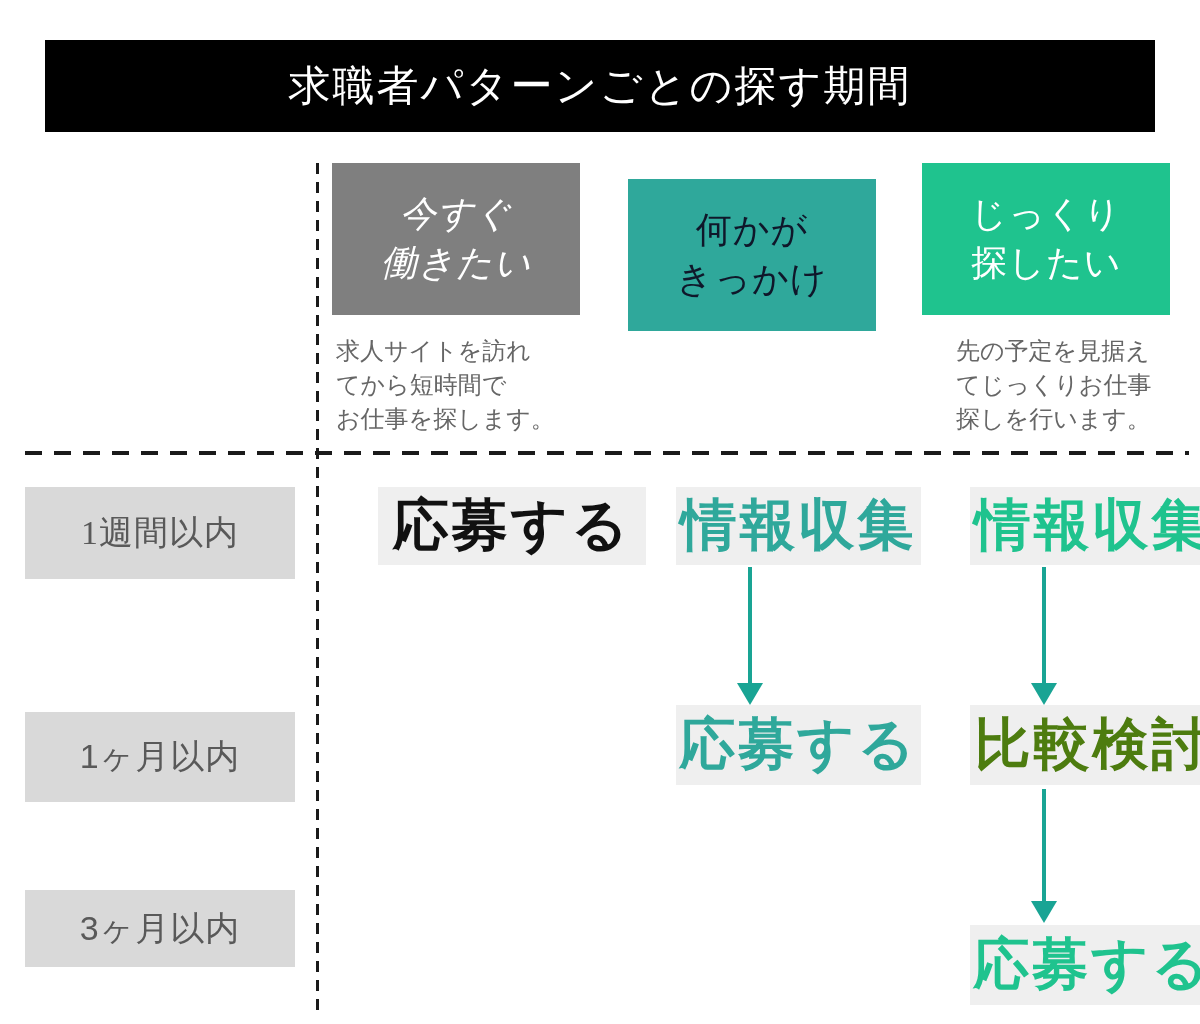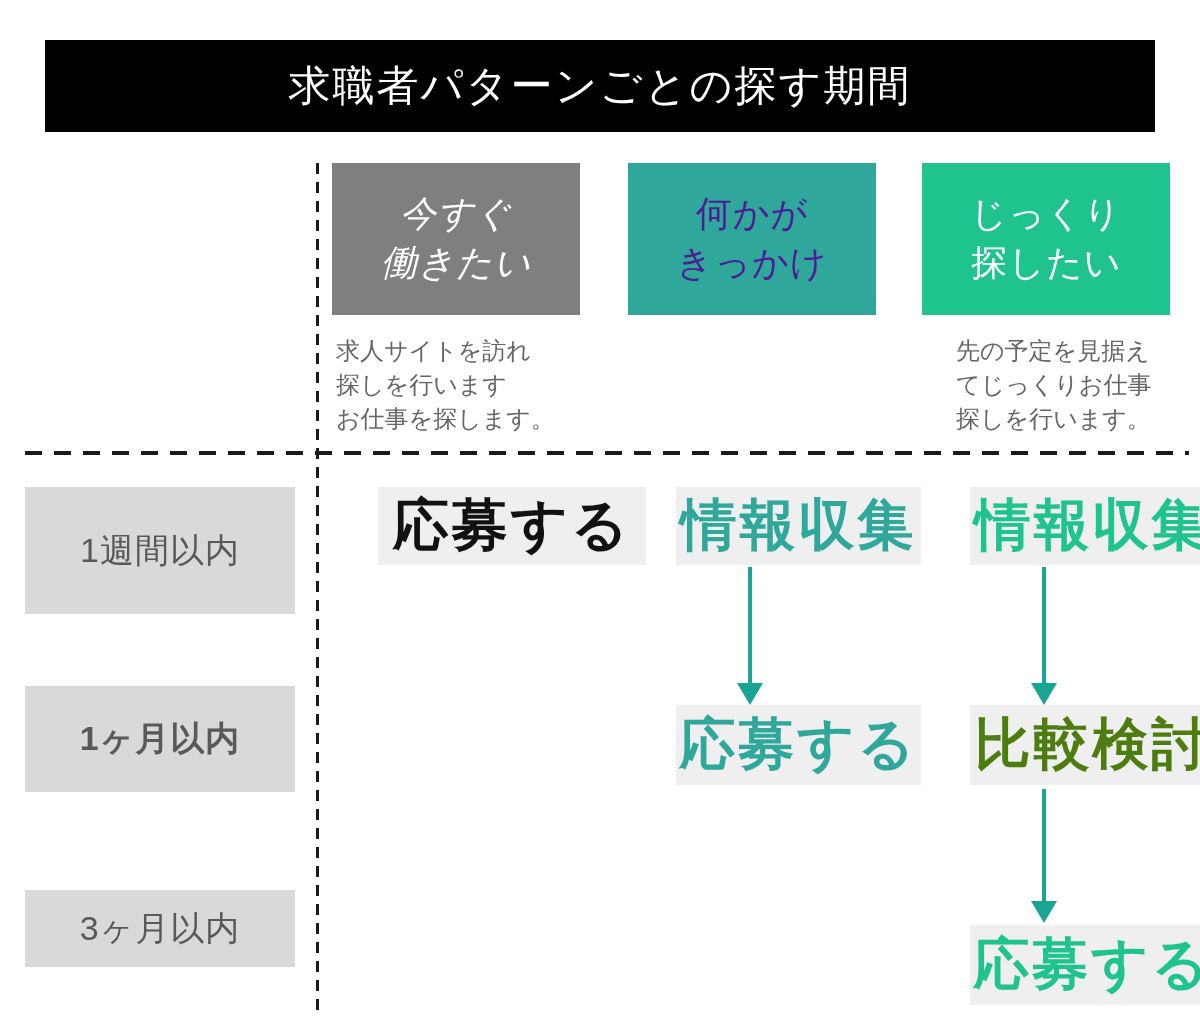--- a/index.html
+++ b/index.html
@@ -42,22 +42,22 @@
   .h-dash {
     position:absolute; left:25px; top:451px; width:1164px; height:4px;
     background:repeating-linear-gradient(90deg,#1a1a1a 0 17px,transparent 17px 29px);
   }
 
   .row-label {
     position:absolute; left:25px; width:270px;
     display:flex; align-items:center; justify-content:center;
     font-size:34px; letter-spacing:1px;
   }
-  .row-label.r1 { top:487px; height:127px; }
-  .row-label.r2 { top:686px; height:106px;font-weight:bold; }
+  .row-label.r1 { top:487px; height:92px;font-family:Liberation Serif, serif; }
+  .row-label.r2 { top:712px; height:90px; }
   .row-label.r3 { top:890px; height:77px; }
 
   .cell {
     position:absolute;
     display:flex; align-items:center; justify-content:center;
     font-size:56px; font-weight:bold; letter-spacing:3px;margin-left:48px;
   }
   .cell.r1 { top:487px; height:78px; }
   .cell.r2 { top:705px; height:80px; }
   .cell.r3 { top:925px; height:80px; }
@@ -85,27 +85,27 @@
 
 <div class="stage">
 
   <div class="title-bar" style="color: rgb(255, 255, 255); background-color: rgb(0, 0, 0);">求職者パターンごとの探す期間</div>
 
   <div class="v-dash"></div>
   <div class="h-dash"></div>
 
   <div class="col-header c1" style="color: rgb(255, 255, 255); background-color: rgb(127, 127, 127); font-style: italic;">今すぐ
 働きたい</div>
-  <div class="col-header c2" style="color: #4c1d95; background-color: rgb(47, 168, 155);">何かが
+  <div class="col-header c2" style="color: #0f172a; background-color: rgb(47, 168, 155); margin-top: 16px;">何かが
 きっかけ</div>
   <div class="col-header c3" style="color: rgb(255, 255, 255); background-color: rgb(31, 195, 142); text-align: right;">じっくり
 探したい</div>
 
   <div class="col-desc c1" style="color: rgb(102, 102, 102);">求人サイトを訪れ
-探しを行います
+てから短時間で
 お仕事を探します。</div>
   <div class="col-desc c3" style="color: rgb(102, 102, 102); margin-left: 32px;">先の予定を見据え
 てじっくりお仕事
 探しを行います。</div>
 
   <div class="row-label r1" style="color: rgb(89, 89, 89); background-color: rgb(217, 217, 217);">1週間以内</div>
   <div class="row-label r2" style="color: rgb(89, 89, 89); background-color: rgb(217, 217, 217);">1ヶ月以内</div>
   <div class="row-label r3" style="color: rgb(89, 89, 89); background-color: rgb(217, 217, 217);">3ヶ月以内</div>
 
   <div class="cell r1 c1" style="color: rgb(17, 17, 17); background-color: rgb(239, 239, 239);">応募する</div>

